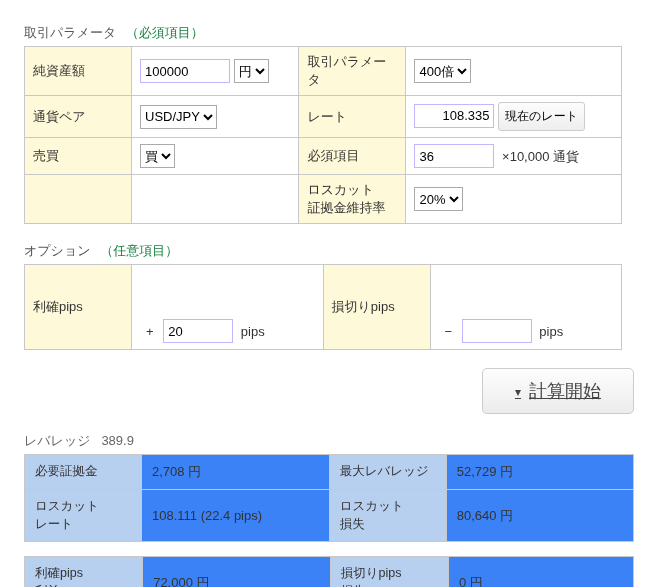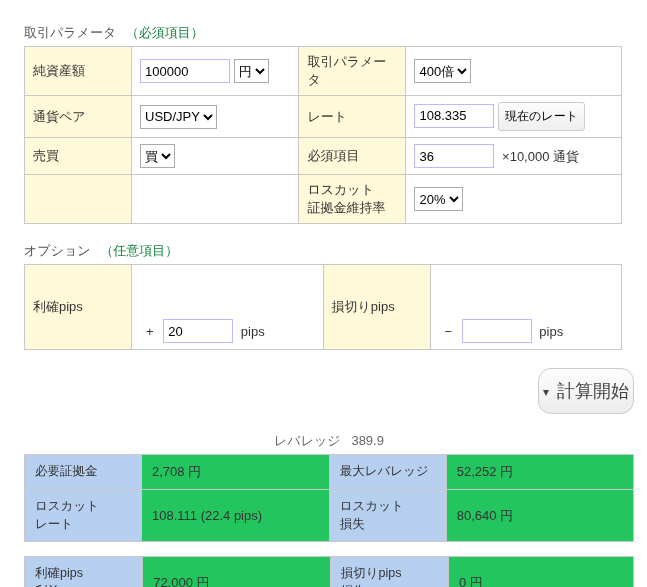--- a/index.html
+++ b/index.html
@@ -36,21 +36,21 @@
     background: #fff;
   }
   input[type="text"] {
     border: 1px solid #c4b5fd;
     padding: 2px 4px;
     font-size: 13px;
     height: 18px;
     box-sizing: content-box;
   }
   .in-net   { width: 80px; }
-  .in-rate  { width: 70px; }
+  .in-rate  { width: 70px; text-align: right; }
   .in-qty   { width: 70px; }
   .in-pips  { width: 60px; margin-top: 48px; }
   select {
     border: 1px solid #aaa;
     font-size: 13px;
     height: 24px;
     background: #fff;
   }
   button.small {
     font-size: 12px;
@@ -60,35 +60,36 @@
     background: linear-gradient(#fdfdfd,#eee);
     cursor: pointer;
   }
   .calc-row {
     width: 610px;
     text-align: right;
     margin: 8px 0 18px 0;
   }
   button.calc {
     font-size: 18px;
-    padding: 10px 4px;
+    padding: 10px 32px;
     border: 1px solid #ccc;
-    border-radius: 13px;
+    border-radius: 5px;
     background: linear-gradient(#fdfdfd,#ececec);
     cursor: pointer;
     color: #444;
+    text-decoration: underline;
   }
   button.calc .arrow {
     font-size: 12px;
     margin-right: 8px;
     vertical-align: middle;
   }
   .lev-line {
     width: 610px;
-    text-align: center;
+    text-align: left;
     color: #666;
     margin-bottom: 4px;
   }
   table.result {
     border-collapse: collapse;
     width: 610px;
     margin-bottom: 14px;
   }
   table.result td {
     border: 1px solid #c8c8c8;
@@ -96,21 +97,21 @@
     vertical-align: middle;
   }
   td.rlabel {
     background: #b8d0f0;
     width: 105px;
     color: #333;
     font-size: 12.5px;
     line-height: 1.4;
   }
   td.rvalue {
-    background: #22c55e;
+    background: #3b82f6;
     width: 180px;
   }
   .sign { margin: 0 6px; }
   .unit { margin-left: 4px; color:#333; }
 </style>
 </head>
 <body>
 
 <div class="section-header">
   <span>取引パラメータ</span>
@@ -210,21 +211,21 @@
   <span>レバレッジ</span>&nbsp;&nbsp;
   <span>389.9</span>
 </div>
 
 <table class="result">
   <tbody>
       <tr>
     <td class="rlabel">必要証拠金</td>
     <td class="rvalue">2,708 円</td>
     <td class="rlabel">最大レバレッジ</td>
-    <td class="rvalue">52,252 円</td>
+    <td class="rvalue">52,729 円</td>
   </tr>
   <tr>
     <td class="rlabel">
       <span>ロスカット</span><br>
       <span>レート</span>
     </td>
     <td class="rvalue">108.111 (22.4 pips)</td>
     <td class="rlabel">
       <span>ロスカット</span><br>
       <span>損失</span>

